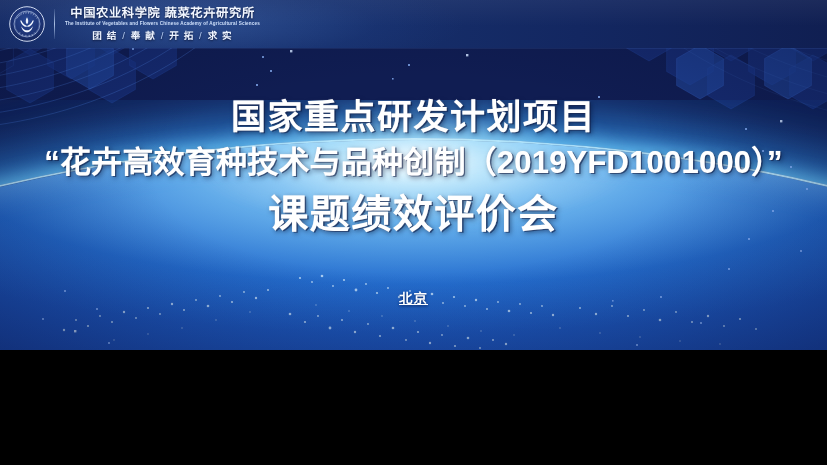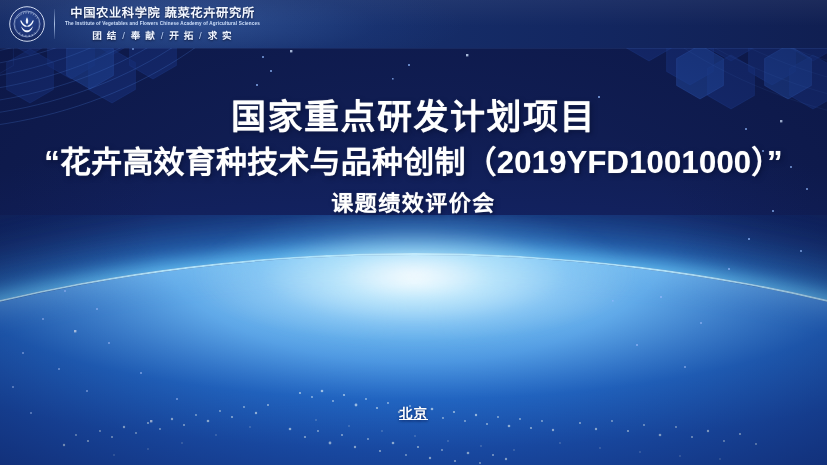--- a/index.html
+++ b/index.html
@@ -3,21 +3,21 @@
 <meta charset="utf-8">
 <style>
   html, body {
     margin: 0;
     padding: 0;
     background: #000;
   }
   #slide {
     position: relative;
     width: 827px;
-    height: 465px;
+    height: 350px;
     overflow: hidden;
     font-family: "Liberation Sans", "DejaVu Sans", sans-serif;
     background: #701a75;
   }
 
   
   .sky {
     position: absolute;
     inset: 0;
     background:
@@ -169,21 +169,21 @@
     font-weight: bold;
     color: #ffffff;
     white-space: nowrap;
     text-shadow:
       0 0 1px rgba(255,255,255,.55),
       1.4px 1.4px 0 rgba(8,18,60,.55),
       2px 2px 5px rgba(5,12,46,.55);
   }
   .t1 { font-size: 35px; letter-spacing: 1.5px; line-height: 1.18; }
   .t2 { font-size: 31px; letter-spacing: .2px; line-height: 1.18; margin-top: 8px; }
-  .t3 { font-size: 22px; letter-spacing: 1.5px; line-height: 1.18; margin-top: 9px; }
+  .t3 { font-size: 40px; letter-spacing: 1.5px; line-height: 1.18; margin-top: 9px; }
 
   
   .footer {
     position: absolute;
     left: 0; right: 0;
     bottom: 43px;
     z-index: 5;
     text-align: center;
     color: #ffffff;
     text-decoration: underline;

